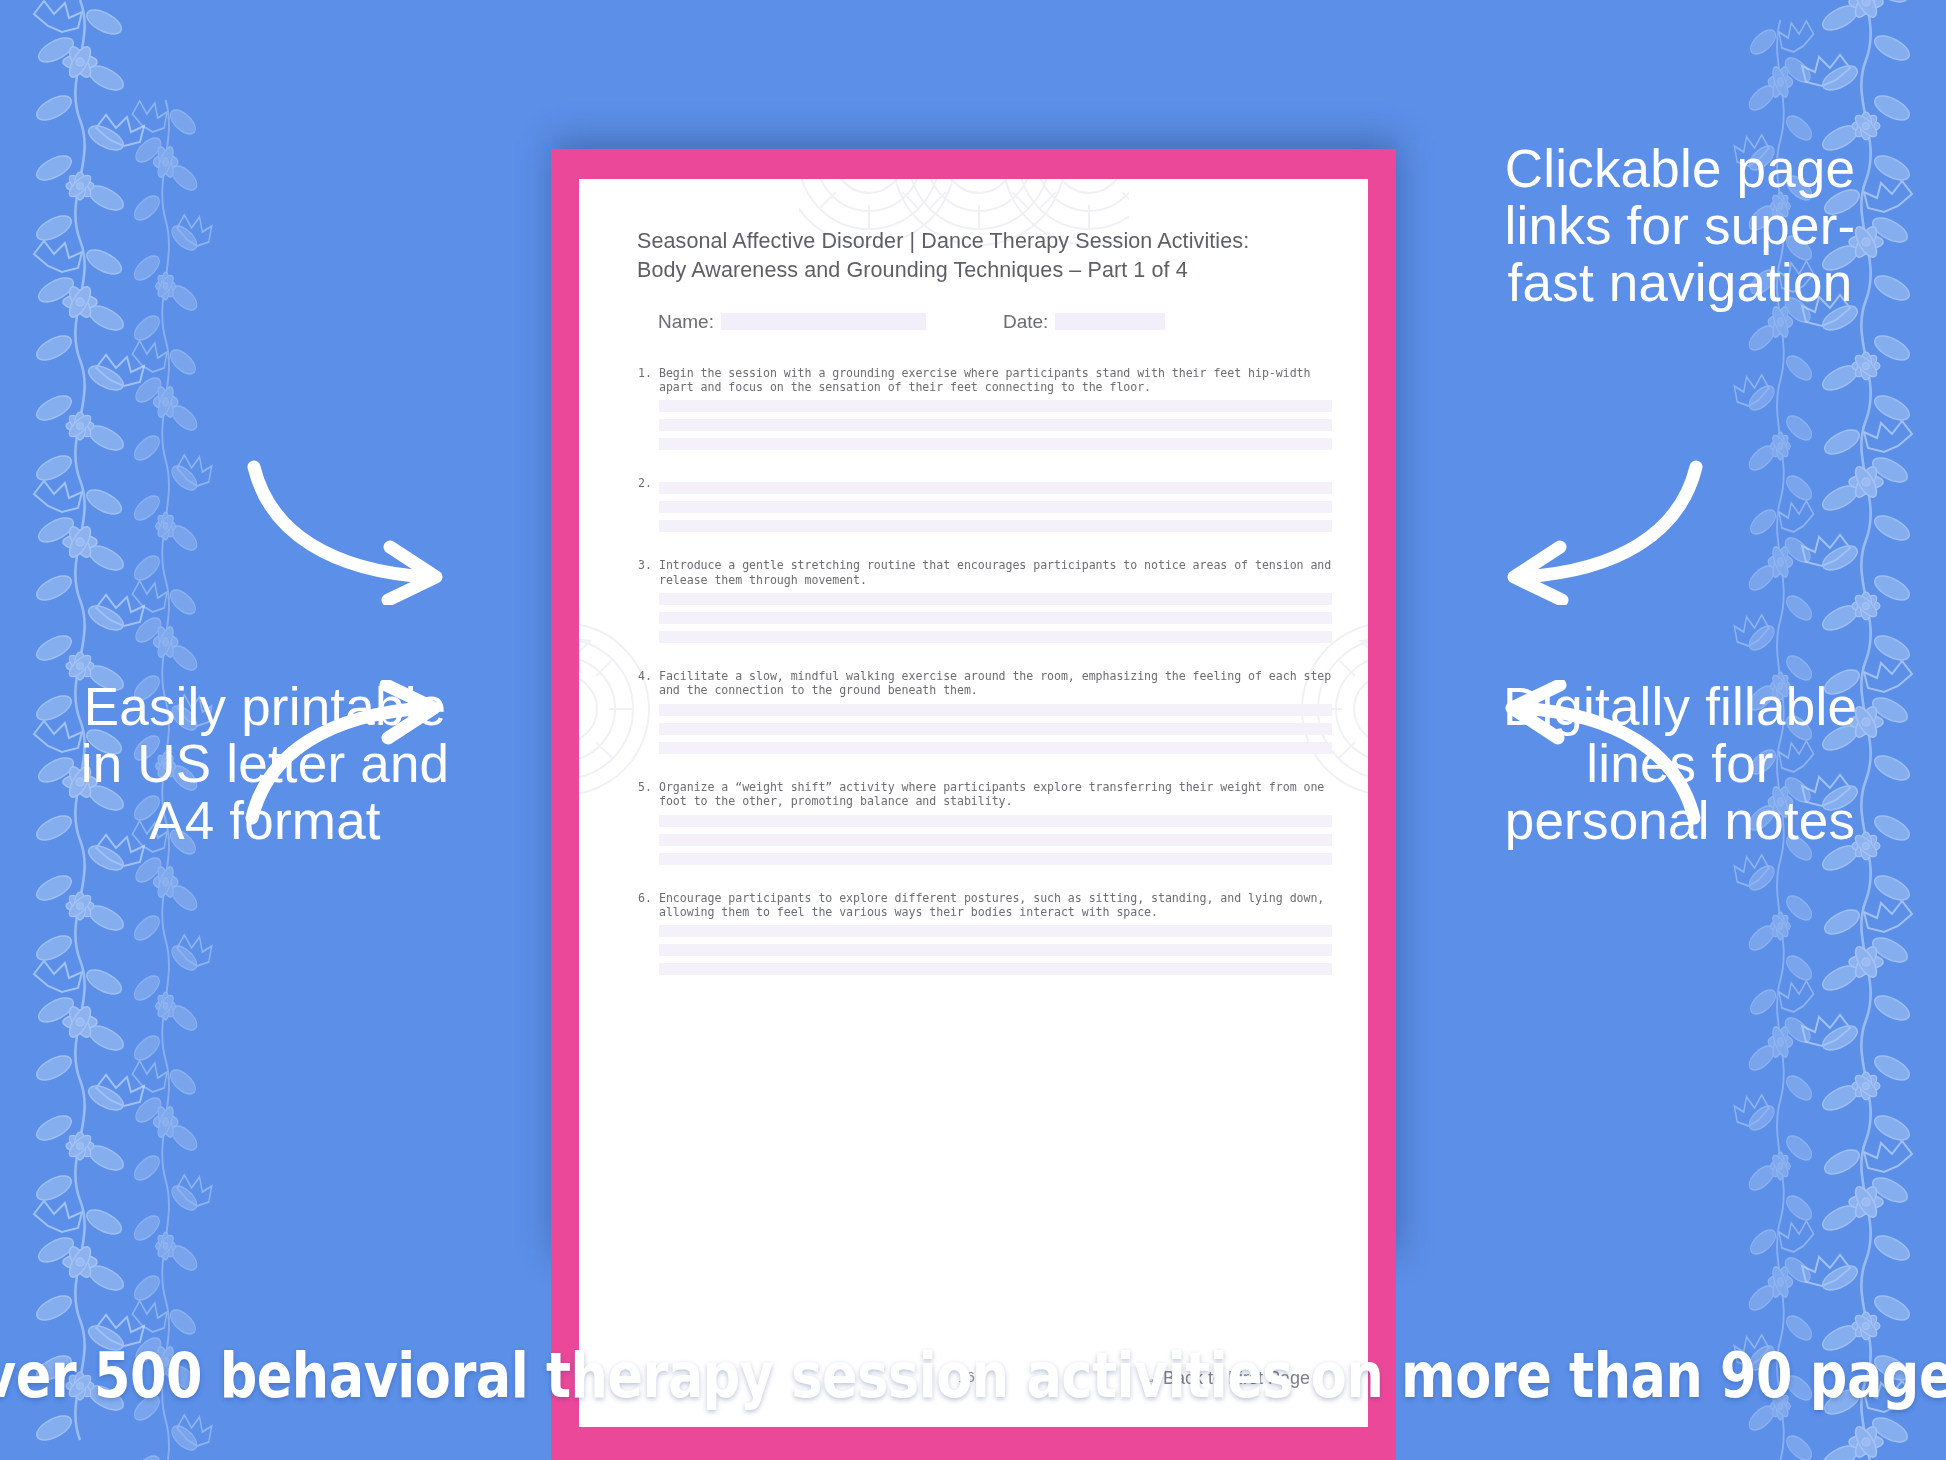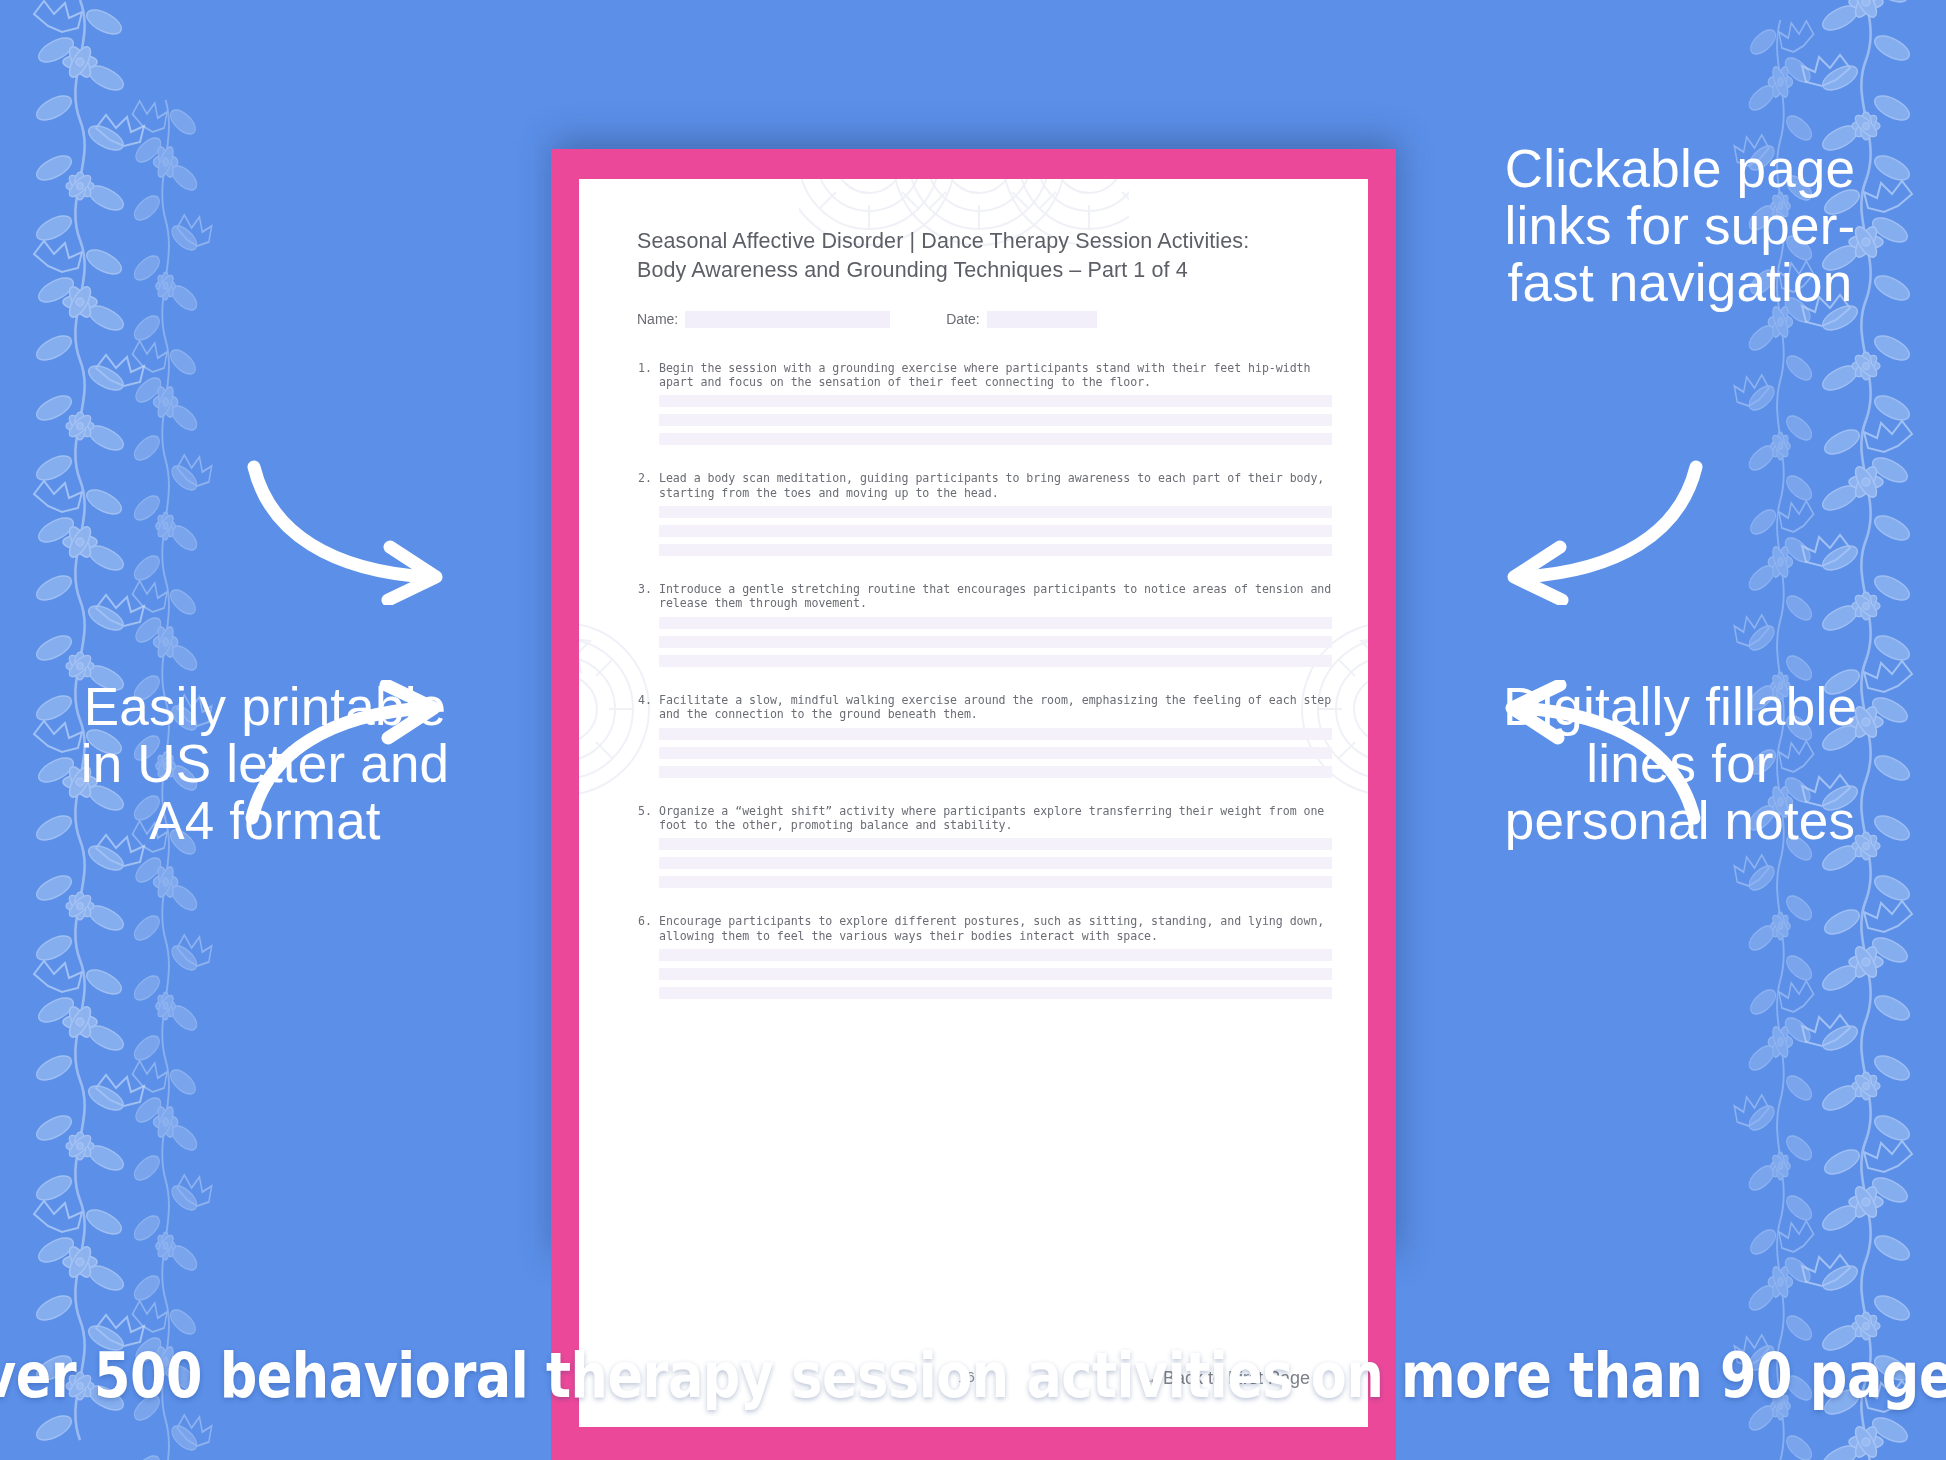--- a/index.html
+++ b/index.html
@@ -120,22 +120,23 @@
     letter-spacing: .1px;
   }
 
   #meta-row {
     display: flex;
     align-items: center;
     margin-top: 26px;
   }
   .meta-label {
     color: #6a6c73;
-    font-size: 14px;
+    font-size: 19px;
     margin-right: 7px;
+    margin-left: 21px;
   }
   .meta-blank {
     background: #f2effb;
     height: 17px;
   }
   #name-blank { width: 205px; }
   #date-blank { width: 110px; }
   #date-group { margin-left: 56px; display: flex; align-items: center; }
 
   
@@ -371,21 +372,20 @@
                   <div class="write-line"></div>
                   <div class="write-line"></div>
                   <div class="write-line"></div>
                 </div>
                 <div class="act-gap"></div>
               </div>
             </div>
             <div class="activity">
               <div class="act-num">2.</div>
               <div class="act-body">
-                <div class="act-text">Lead a body scan meditation, guiding participants to bring awareness to each part of their body, starting from the toes and moving up to the head.</div>
                 <div class="write-lines">
                   <div class="write-line"></div>
                   <div class="write-line"></div>
                   <div class="write-line"></div>
                 </div>
                 <div class="act-gap"></div>
               </div>
             </div>
             <div class="activity">
               <div class="act-num">3.</div>

